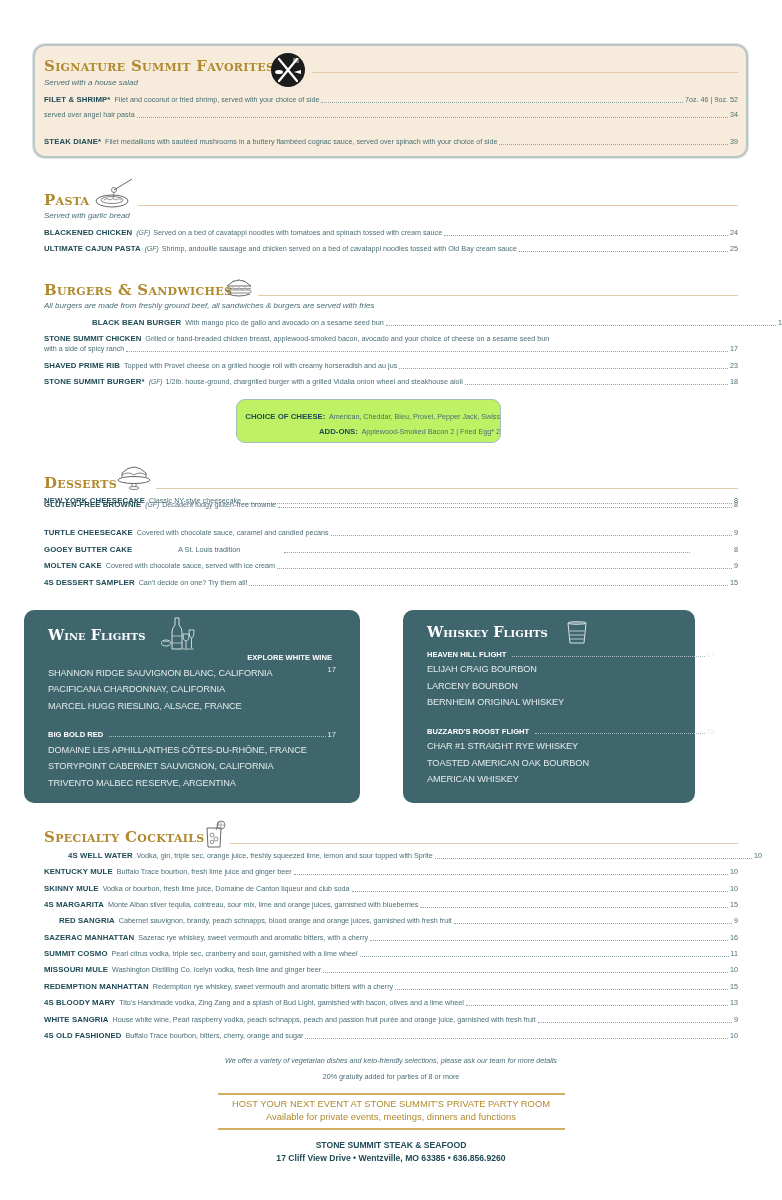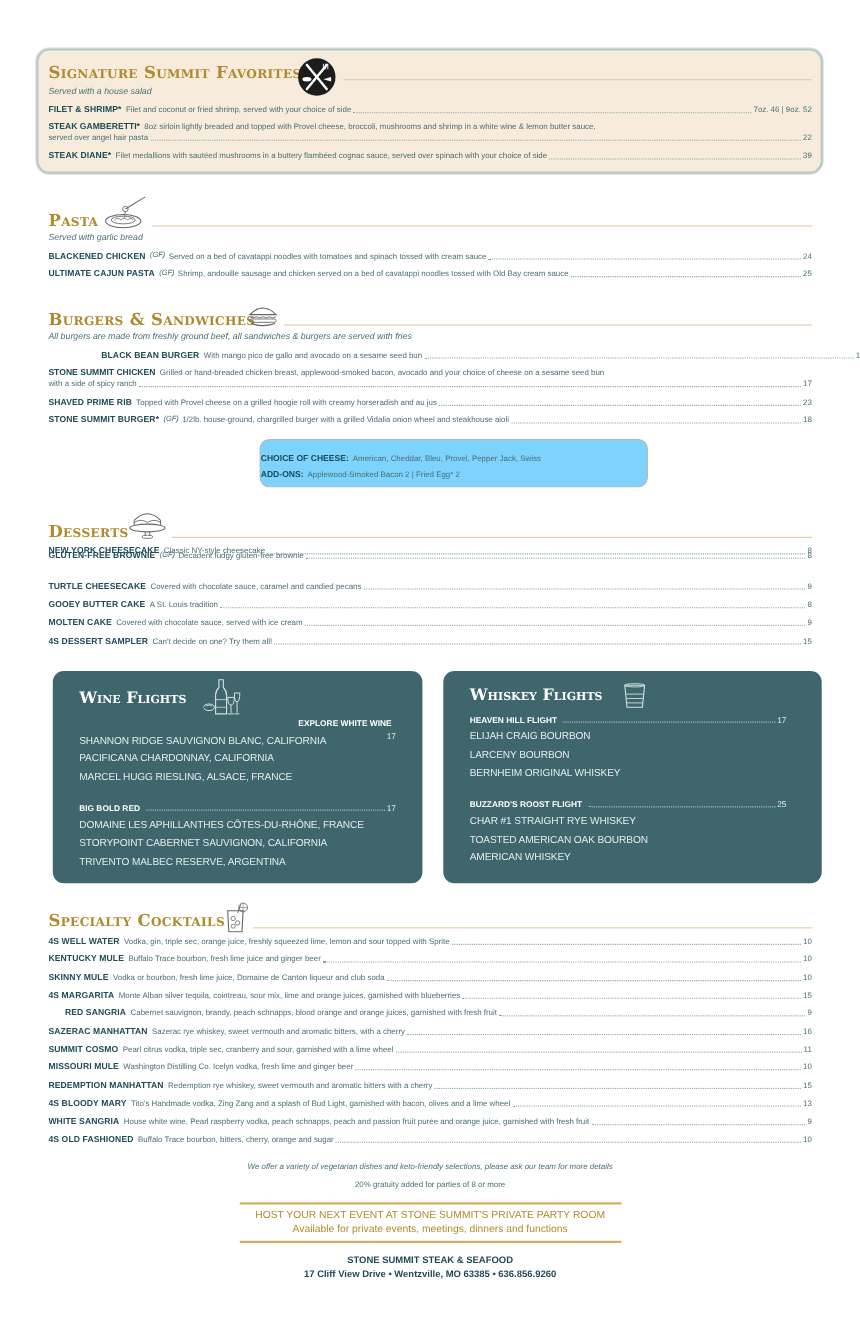--- a/index.html
+++ b/index.html
@@ -32,21 +32,21 @@
   .item2 { position: absolute; left: 44px; width: 694px; font-size: 7.2px; line-height: 10px; color: #4a6e76; }
   .item2 .l1 { white-space: nowrap; }
   .item2 .l2 { display: flex; align-items: flex-end; white-space: nowrap; }
   .item2 .name { font-weight: bold; color: #1e4a56; font-size: 7.8px; margin-right: 4px; }
   .item2 .dots { flex: 1 1 auto; border-bottom: 1px dotted #8aa6ab; margin: 0 2px 2px 2px; }
 
   
   .sig-box { left: 33px; top: 44px; width: 715px; height: 114px; background: #f7ecdb; border: 2px solid #b9c7c6; border-radius: 12px; box-shadow: 0 0 0 1px #dde5e4; }
 
   
-  .cheese-box { left: 236px; top: 399px; width: 353px; height: 44px; border: 1.5px solid #a7bcbf; border-radius: 9px; background: #7dd3fc; text-align: left; font-size: 7.2px; color: #4a6e76; padding-top: 9px; line-height: 15px; }
+  .cheese-box { left: 236px; top: 399px; width: 265px; height: 44px; border: 1.5px solid #a7bcbf; border-radius: 9px; background: #bef264; text-align: right; font-size: 7.2px; color: #4a6e76; padding-top: 9px; line-height: 15px; }
   .cheese-box b { color: #1e4a56; font-size: 7.8px; }
 
   
   .panel { background: #3f666d; border-radius: 10px; color: #e8eeee; }
   .panel .ptitle { font-family: "DejaVu Serif", serif; font-weight: bold; font-variant: small-caps; font-size: 14.5px; color: #ffffff; white-space: nowrap; }
   .panel .fl { position: absolute; display: flex; align-items: flex-end; white-space: nowrap; font-size: 7.6px; }
   .panel .fl .fname { font-weight: bold; color: #ffffff; font-size: 7.6px; margin-right: 4px; }
   .panel .fl .dots { flex: 1 1 auto; border-bottom: 1px dotted #a9c0c3; margin: 0 2px 2px 2px; }
   .panel .fl .fprice { font-size: 7.6px; color: #e8eeee; }
   .panel .wine { position: absolute; font-size: 9.2px; color: #e3ebeb; white-space: nowrap; letter-spacing: -0.1px; }
@@ -77,25 +77,24 @@
 <div class="sec-rule" style="left:312px; top:72px; width:426px;"></div>
 <div class="abs sec-sub" style="left:44px; top:78px;">Served with a house salad</div>
 
 <div class="item" style="top:95px;">
   <span class="name">FILET &amp; SHRIMP*</span>
   <span class="desc">Filet and coconut or fried shrimp, served with your choice of side</span>
   <span class="dots"></span>
   <span class="price">7oz.  46  |  9oz.  52</span>
 </div>
 <div class="item2" style="top:110px;">
-  <div class="l1"><span class="name">STEAK GAMBERETTI*</span><span>8oz sirloin lightly breaded and topped with Provel cheese, broccoli, mushrooms and shrimp in a white wine &amp; lemon butter sauce,</span></div>
   <div class="l2">
       <span>served over angel hair pasta</span>
       <span class="dots"></span>
-      <span>22</span>
+      <span>34</span>
     </div>
 </div>
 <div class="item" style="top:137px;">
   <span class="name">STEAK DIANE*</span>
   <span class="desc">Filet medallions with sautéed mushrooms in a buttery flambéed cognac sauce, served over spinach with your choice of side</span>
   <span class="dots"></span>
   <span class="price">39</span>
 </div>
 
 <div class="abs sec-title" style="left:44px; top:193px;">Pasta</div>
@@ -198,40 +197,40 @@
   <span class="desc">Decadent fudgy gluten-free brownie</span>
   <span class="dots"></span>
   <span class="price">8</span>
 </div>
 <div class="item" style="top:528px;">
   <span class="name">TURTLE CHEESECAKE</span>
   <span class="desc">Covered with chocolate sauce, caramel and candied pecans</span>
   <span class="dots"></span>
   <span class="price">9</span>
 </div>
-<div class="item" style="top:545px;">
+<div class="item" style="top:545px;gap:42px;">
   <span class="name">GOOEY BUTTER CAKE</span>
   <span class="desc">A St. Louis tradition</span>
   <span class="dots"></span>
   <span class="price">8</span>
 </div>
 <div class="item" style="top:561px;">
   <span class="name">MOLTEN CAKE</span>
   <span class="desc">Covered with chocolate sauce, served with ice cream</span>
   <span class="dots"></span>
   <span class="price">9</span>
 </div>
 <div class="item" style="top:578px;">
   <span class="name">4S DESSERT SAMPLER</span>
   <span class="desc">Can't decide on one? Try them all!</span>
   <span class="dots"></span>
   <span class="price">15</span>
 </div>
 
-<div class="abs panel" style="left:48px; top:610px; width:336px; height:193px;">
+<div class="abs panel" style="left:24px; top:610px; width:336px; height:193px;">
   <div class="abs ptitle" style="left:24px; top:16px;">Wine Flights</div>
   <div class="abs" style="left:137px; top:6px; width:34px; height:36px;">
     <svg width="34" height="36" viewBox="0 0 34 36">
       <path d="M14 2 L18 2 L18 9 Q21 12 21 16 L21 33 L11 33 L11 16 Q11 12 14 9 Z" fill="none" stroke="#d6e2e3" stroke-width="1"></path>
       <path d="M11 20 L21 20 M11 27 L21 27" stroke="#d6e2e3" stroke-width="0.7"></path>
       <path d="M22 18 Q22 25 25 25 Q28 25 28 18 Z" fill="none" stroke="#d6e2e3" stroke-width="0.9"></path>
       <path d="M25 25 L25 32 M22 33 L28 33" stroke="#d6e2e3" stroke-width="0.9"></path>
       <path d="M28 14 Q28 22 30.5 22 Q33 22 33 14 Z" fill="none" stroke="#d6e2e3" stroke-width="0.9"></path>
       <path d="M30.5 22 L30.5 32 M28.5 33 L32.5 33" stroke="#d6e2e3" stroke-width="0.9"></path>
       <ellipse cx="5" cy="27" rx="5" ry="3" fill="none" stroke="#d6e2e3" stroke-width="0.9"></ellipse>
@@ -251,21 +250,21 @@
   <div class="fl" style="left:24px; top:120px; width:288px;">
     <span class="fname">BIG BOLD RED</span>
     <span class="dots"></span>
     <span class="fprice">17</span>
   </div>
   <div class="wine" style="left:24px; top:135px;">DOMAINE LES APHILLANTHES CÔTES-DU-RHÔNE, FRANCE</div>
   <div class="wine" style="left:24px; top:151px;">STORYPOINT CABERNET SAUVIGNON, CALIFORNIA</div>
   <div class="wine" style="left:24px; top:168px;">TRIVENTO MALBEC RESERVE, ARGENTINA</div>
 </div>
 
-<div class="abs panel" style="left:403px; top:610px; width:344px; height:193px;">
+<div class="abs panel" style="left:403px; top:610px; width:292px; height:193px;">
   <div class="abs ptitle" style="left:24px; top:13px;">Whiskey Flights</div>
   <div class="abs" style="left:164px; top:11px; width:20px; height:24px;">
     <svg width="20" height="24" viewBox="0 0 20 24">
       <path d="M1 2 L19 2 L17 22 L3 22 Z" fill="none" stroke="#d6e2e3" stroke-width="1"></path>
       <ellipse cx="10" cy="2" rx="9" ry="1.5" fill="none" stroke="#d6e2e3" stroke-width="0.8"></ellipse>
       <path d="M2.5 10 L17.5 10 M2.7 14 L17.3 14 M3 18 L17 18" stroke="#d6e2e3" stroke-width="0.8"></path>
     </svg>
   </div>
 
   <div class="fl" style="left:24px; top:40px; width:288px;">
@@ -294,21 +293,21 @@
     <circle cx="16" cy="5" r="4" fill="none" stroke="#666" stroke-width="0.8"></circle>
     <path d="M16 1 L16 9 M12 5 L20 5" stroke="#666" stroke-width="0.5"></path>
     <path d="M11 10 L14 2" stroke="#666" stroke-width="0.8"></path>
     <circle cx="7" cy="15" r="2" fill="none" stroke="#666" stroke-width="0.7"></circle>
     <circle cx="11" cy="19" r="2" fill="none" stroke="#666" stroke-width="0.7"></circle>
     <circle cx="7" cy="22" r="1.8" fill="none" stroke="#666" stroke-width="0.7"></circle>
   </svg>
 </div>
 <div class="sec-rule" style="left:230px; top:843px; width:508px;"></div>
 
-<div class="item" style="top:851px;">
+<div class="item" style="top:851px;margin-left:24px;">
   <span class="name">4S WELL WATER</span>
   <span class="desc">Vodka, gin, triple sec, orange juice, freshly squeezed lime, lemon and sour topped with Sprite</span>
   <span class="dots"></span>
   <span class="price">10</span>
 </div>
 <div class="item" style="top:867px;">
   <span class="name">KENTUCKY MULE</span>
   <span class="desc">Buffalo Trace bourbon, fresh lime juice and ginger beer</span>
   <span class="dots"></span>
   <span class="price">10</span>

